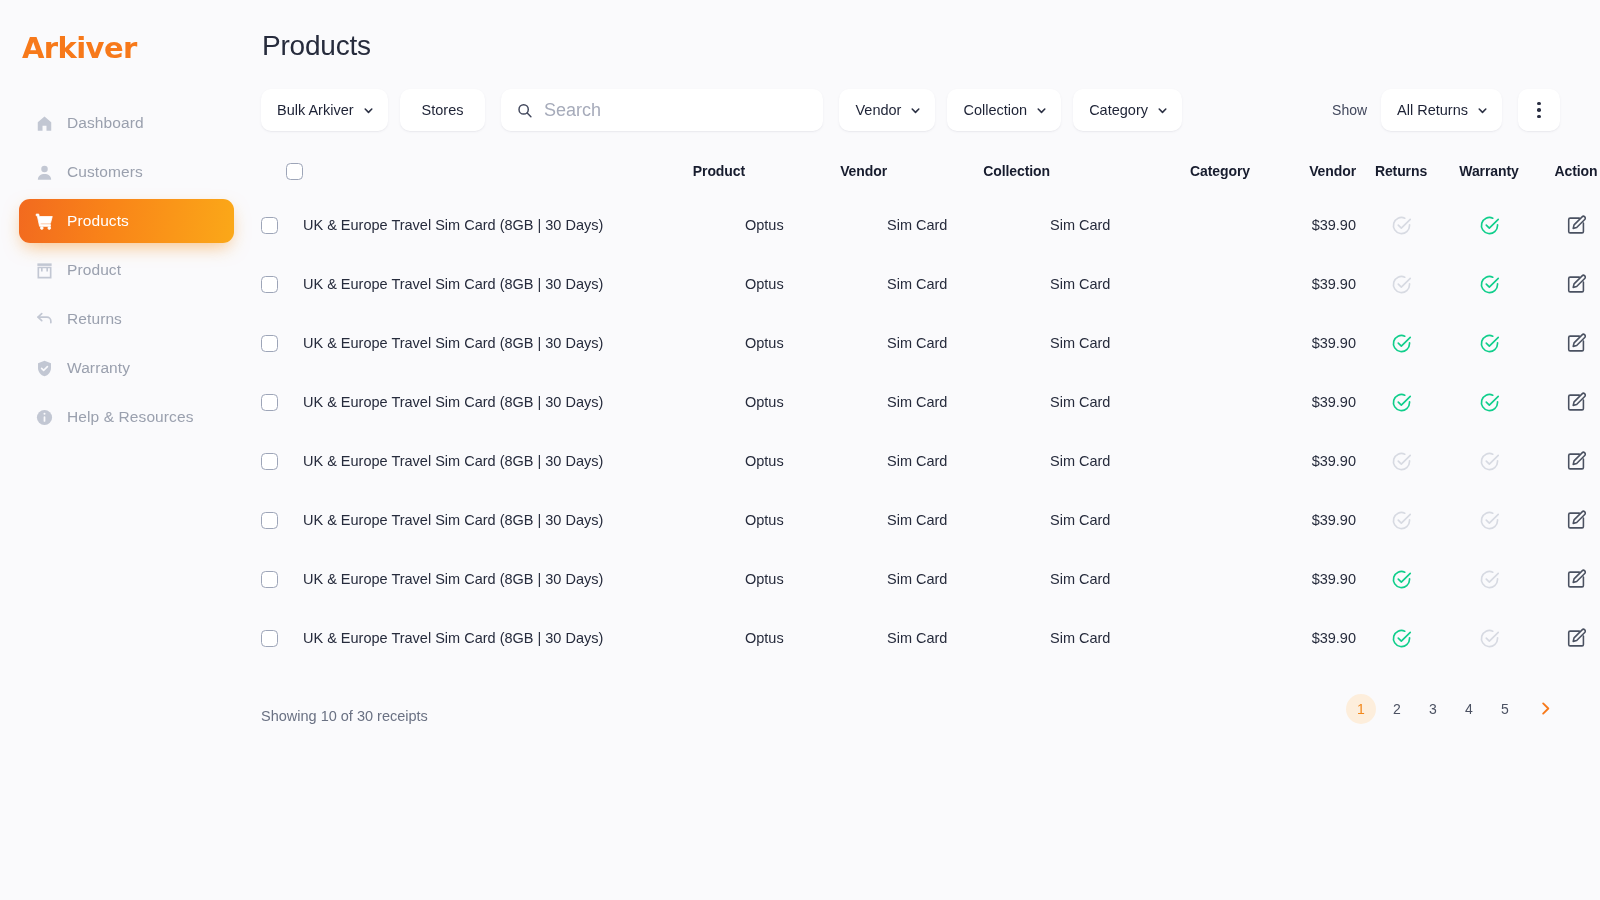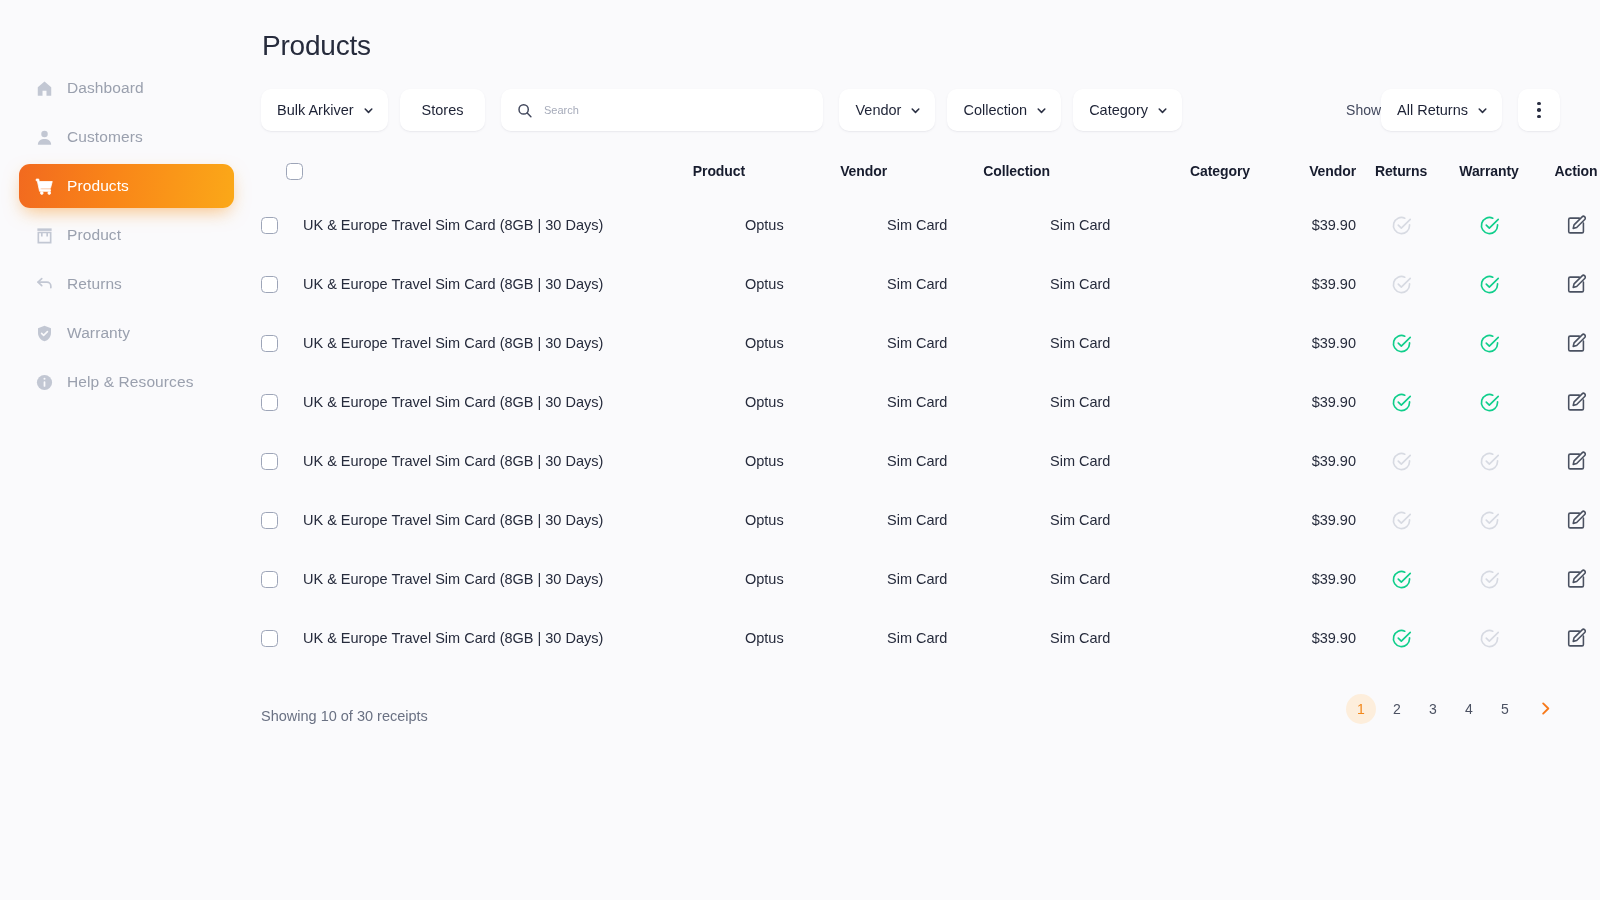--- a/index.html
+++ b/index.html
@@ -139,33 +139,34 @@
     border-radius: 10px;
     display: flex;
     align-items: center;
     gap: 11px;
     padding: 0 16px;
     box-shadow: 0 1px 3px rgba(30,40,70,0.05), 0 1px 1px rgba(30,40,70,0.03);
   }
   .search-box input {
     border: 0; outline: 0; background: transparent;
     font-family: "Liberation Sans", sans-serif;
-    font-size: 11px;
+    font-size: 18px;
     color: #0c4a6e;
     width: 100%;
   }
   .search-box input::placeholder { color: #A6ABBA; }
 
   .gap-12 { width: 12px; flex: 0 0 12px; }
   .gap-16 { width: 16px; flex: 0 0 16px; }
   .spacer { flex: 1 1 auto; }
 
   .show-label {
     font-size: 14px;
     color: #41475C;
+    margin-right: 14px;
     white-space: nowrap;
   }
 
   .kebab {
     width: 42px;
     justify-content: center;
     padding: 0;
     margin-left: 16px;
   }
   .kebab .dots {
@@ -261,20 +262,21 @@
   }
   .pg-next svg { width: 15px; height: 15px; display: block; }
 </style>
 </head>
 <body>
 
 <div class="app">
 
   <aside class="sidebar">
 
+    <div class="logo">Arkiver</div>
 
     <nav class="nav">
 
       <div class="nav-item">
         <span class="nav-ico">
           <svg viewBox="0 0 24 24" fill="#C2C7D3">
               <path d="M12 3.2 3.5 10.3V21h6v-6.2h5V21h6V10.3z"></path>
             </svg>
         </span>
         <span>Dashboard</span>

